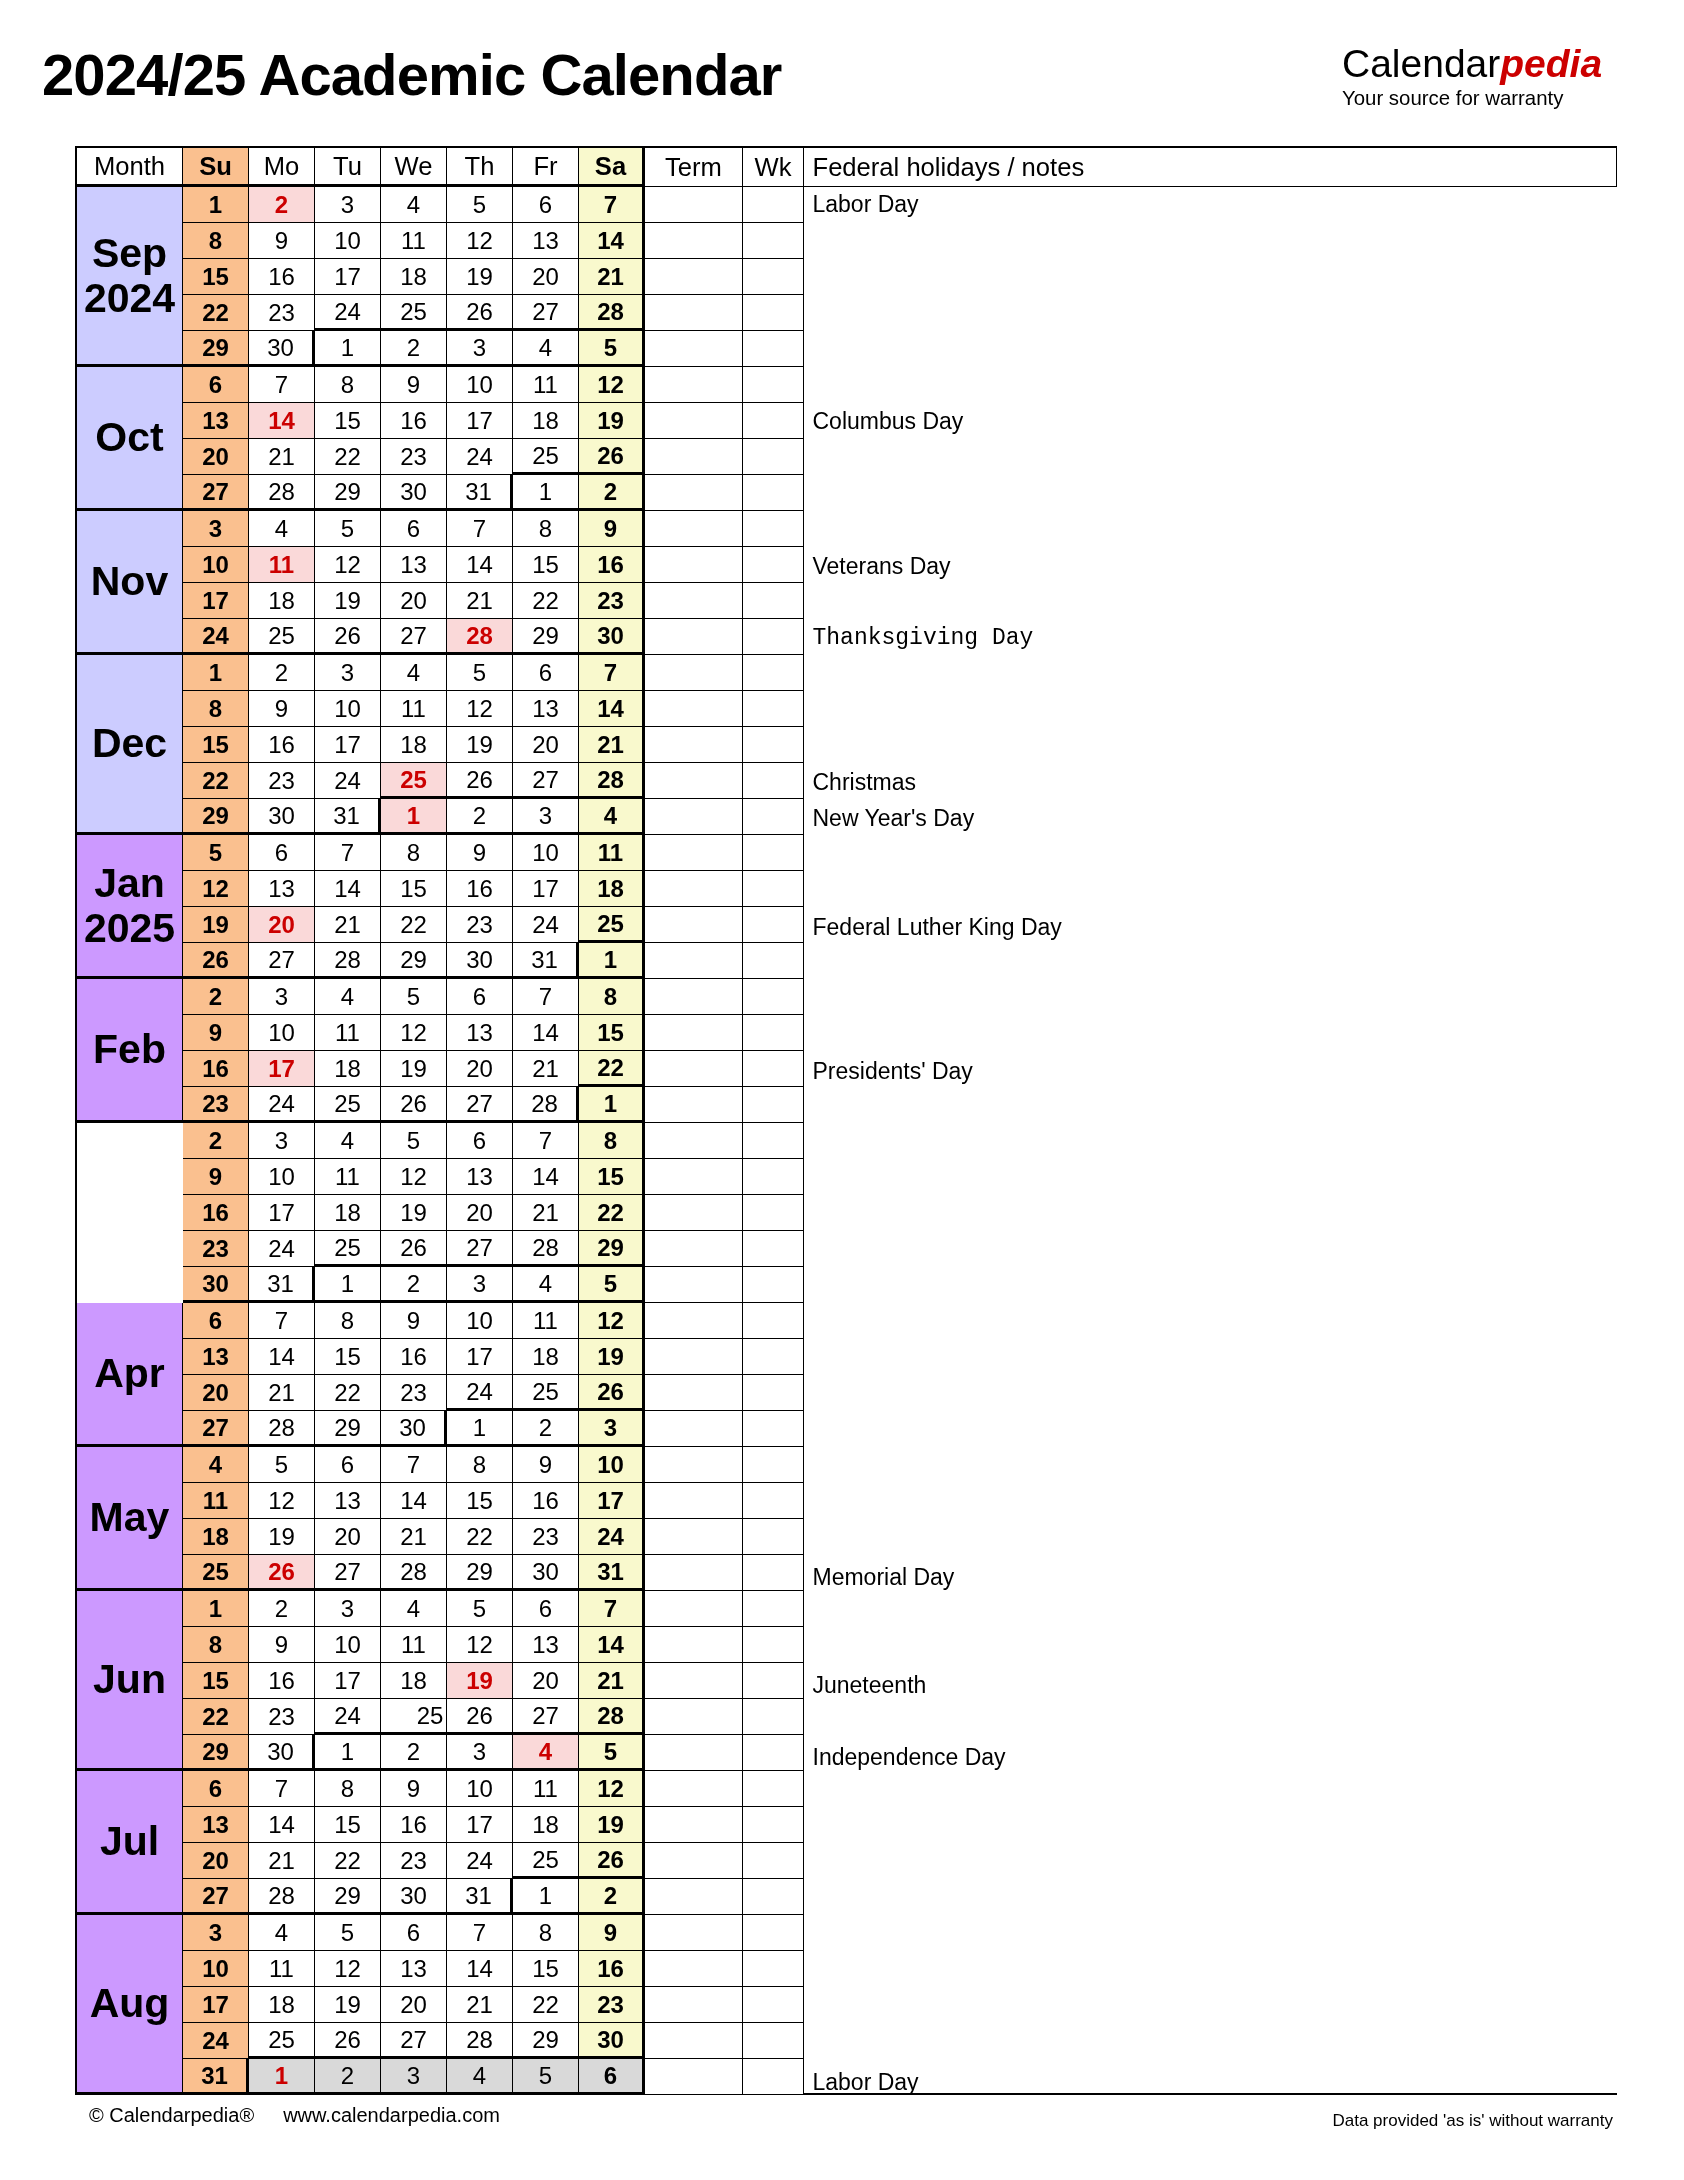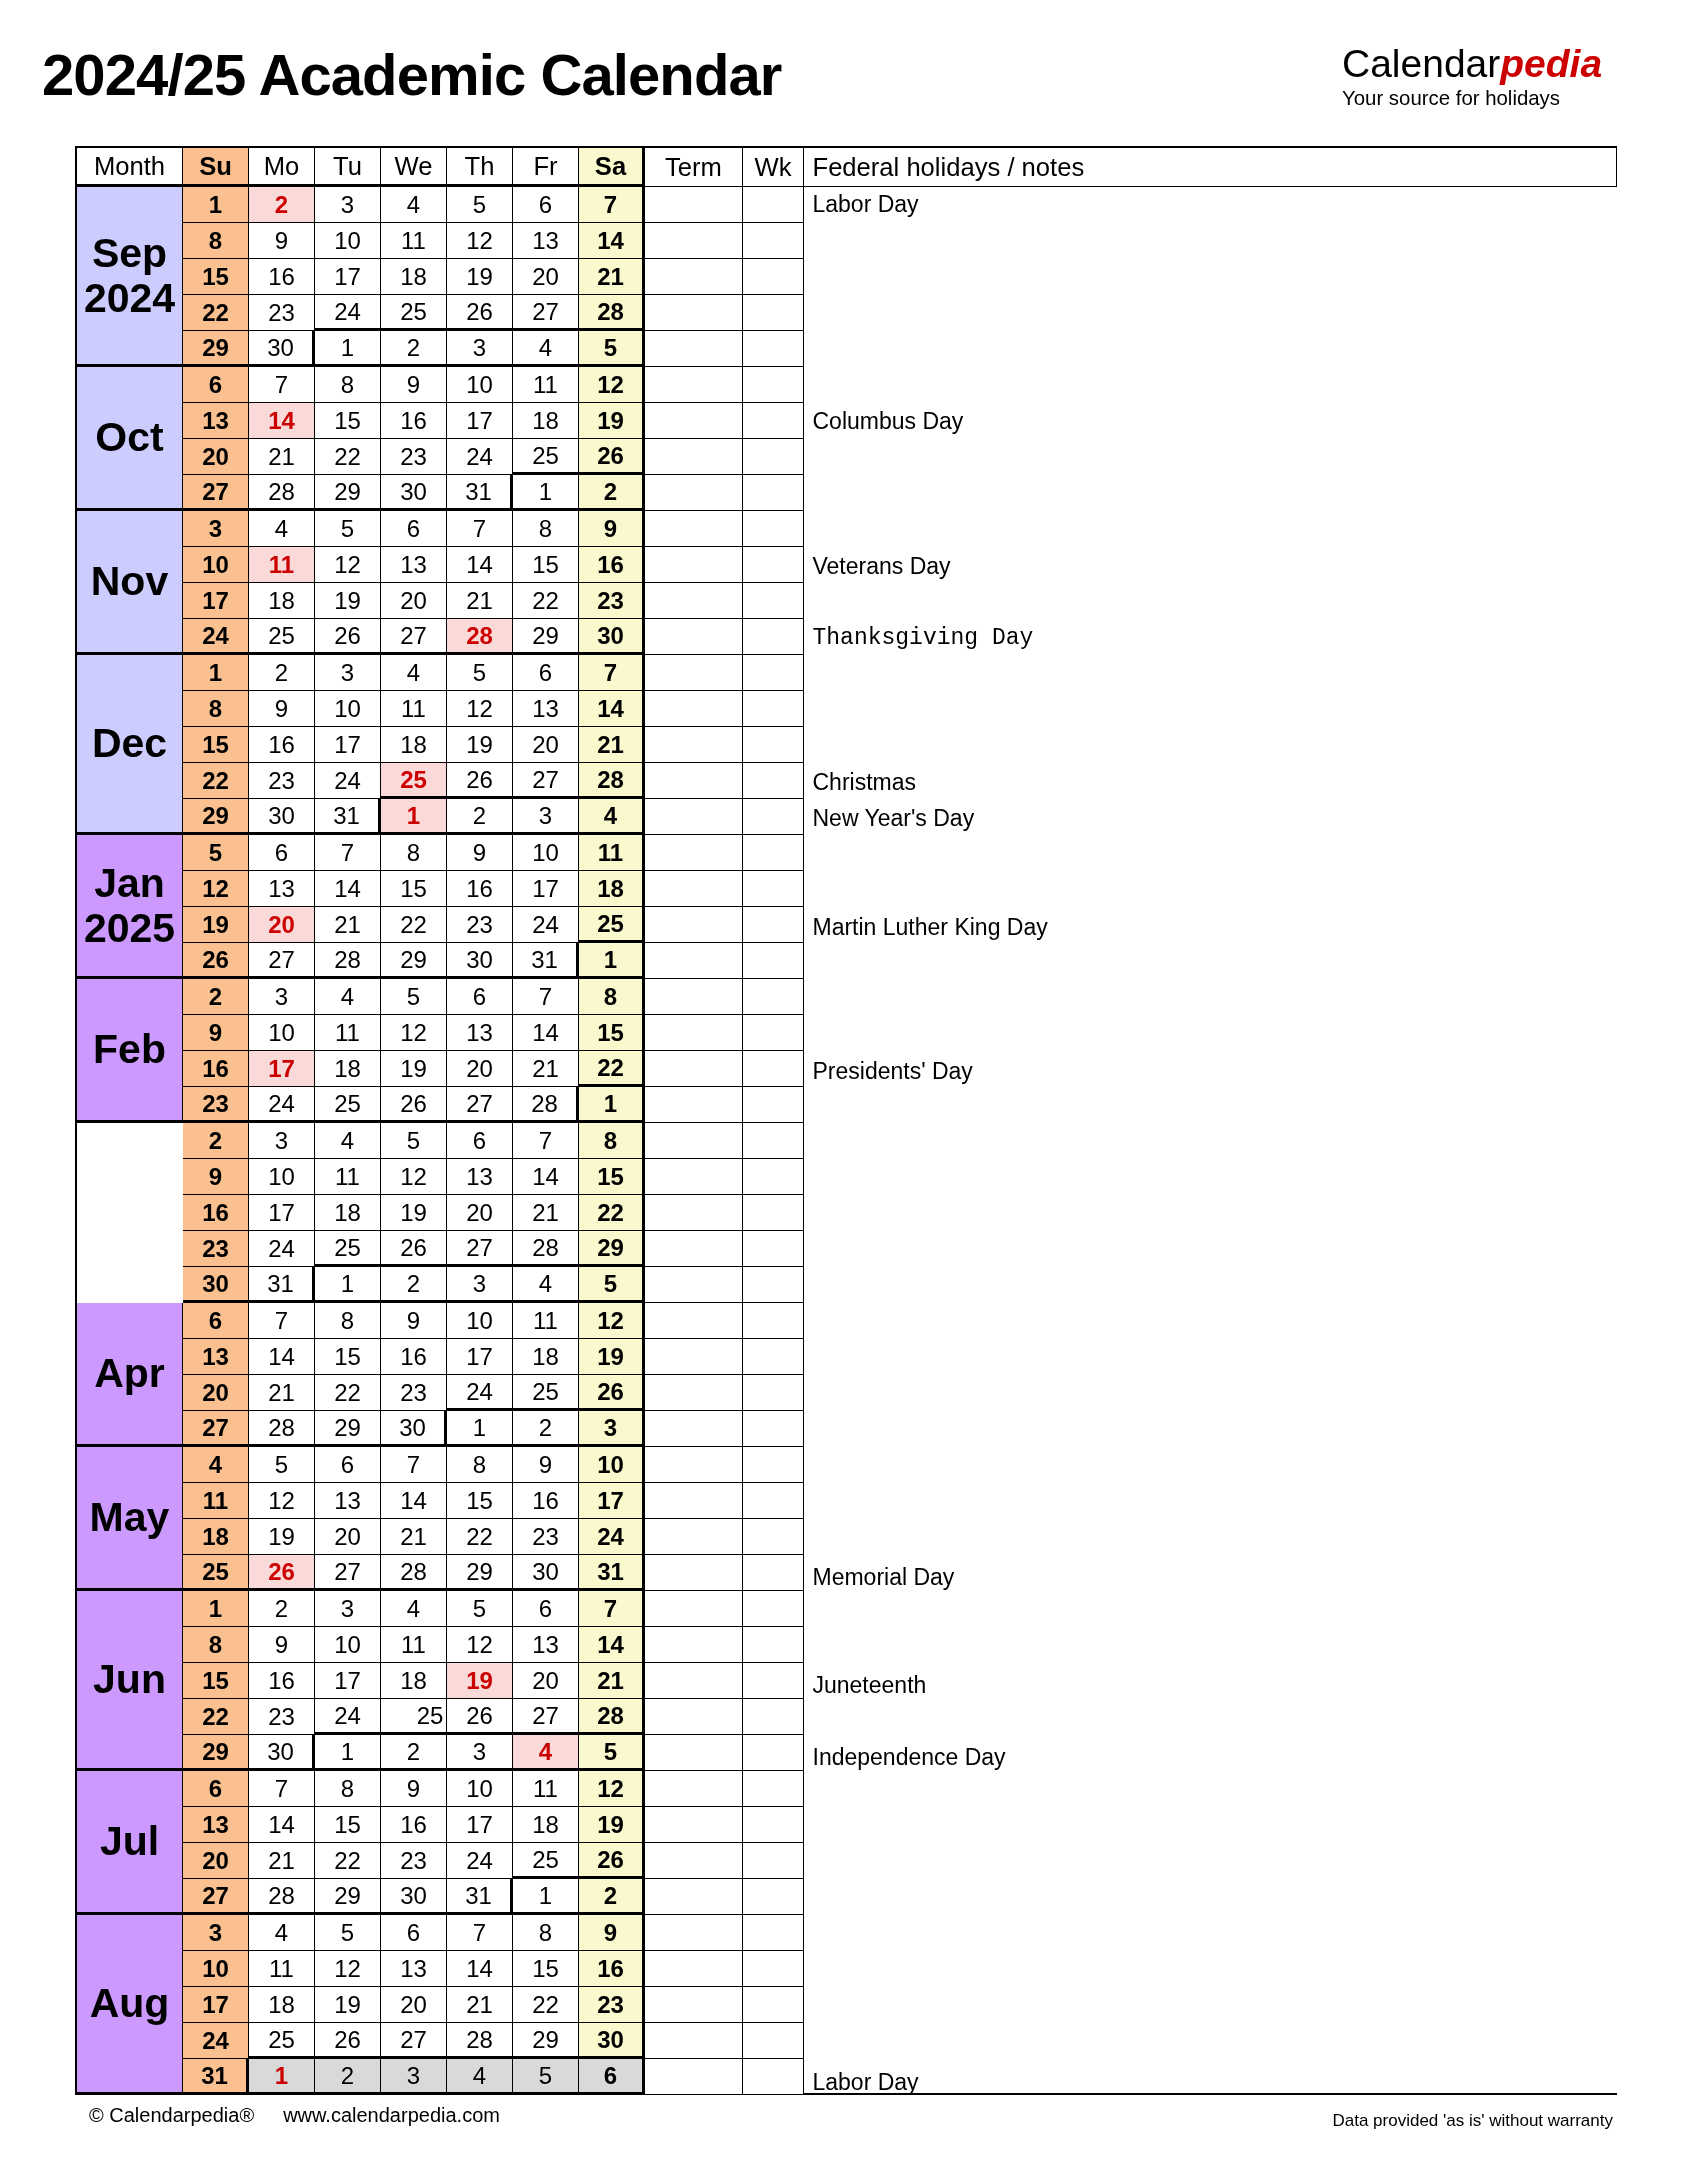--- a/index.html
+++ b/index.html
@@ -43,21 +43,21 @@
   .foot-right{position:absolute;right:72px;top:2111px;font-size:17px;}
 </style>
 </head>
 <body>
 
 <div class="page" style="--su: #FAC08F; --sa: #F9F9CD; --mblue: #CCCCFF; --mpurple: #CC99FF; --pink: #FAD9D9; --red: #CC0000; --gray: #D9D9D9;">
   <div class="title">2024/25 Academic Calendar</div>
 
   <div class="logo">
     <div class="logo-main"><span>Calendar</span><span class="red">pedia</span></div>
-    <div class="logo-tag">Your source for holidays</div>
+    <div class="logo-tag">Your source for warranty</div>
   </div>
 
   <div class="cal">
       <div class="cell hdr hb4" style="grid-area: 1 / 1;">Month</div>
       <div class="cell hdr hb4 su" style="grid-area: 1 / 2;">Su</div>
       <div class="cell hdr hb4 reg" style="grid-area: 1 / 3;">Mo</div>
       <div class="cell hdr hb4 reg" style="grid-area: 1 / 4;">Tu</div>
       <div class="cell hdr hb4 reg" style="grid-area: 1 / 5;">We</div>
       <div class="cell hdr hb4 reg" style="grid-area: 1 / 6;">Th</div>
       <div class="cell hdr hb4 reg" style="grid-area: 1 / 7;">Fr</div>
@@ -577,21 +577,21 @@
       <div class="cell gysa bb sar" style="grid-area: 54 / 8;">6</div>
       <div class="cell" style="grid-area: 54 / 9;"></div>
       <div class="cell" style="grid-area: 54 / 10;"></div>
       <div class="cell notes-col" style="grid-area: 2 / 11 / span 53;">
         <div class="note" style="top: 3.4px;">Labor Day</div>
         <div class="note" style="top: 220px;">Columbus Day</div>
         <div class="note" style="top: 365px;">Veterans Day</div>
         <div class="note" style="top: 437px; font-family: Liberation Mono, monospace;">Thanksgiving Day</div>
         <div class="note" style="top: 581px;">Christmas</div>
         <div class="note" style="top: 617px;">New Year's Day</div>
-        <div class="note" style="top: 726px;">Martin Luther King Day</div>
+        <div class="note" style="top: 726px;">Federal Luther King Day</div>
         <div class="note" style="top: 870px;">Presidents' Day</div>
         <div class="note" style="top: 1376px;">Memorial Day</div>
         <div class="note" style="top: 1484px;">Juneteenth</div>
         <div class="note" style="top: 1556px;">Independence Day</div>
         <div class="note" style="top: 1881px;">Labor Day</div>
       </div>
     </div>
 
   <div class="foot-left"><span>© Calendarpedia®</span><span class="gap"></span><span>www.calendarpedia.com</span></div>
   <div class="foot-right">Data provided 'as is' without warranty</div>

